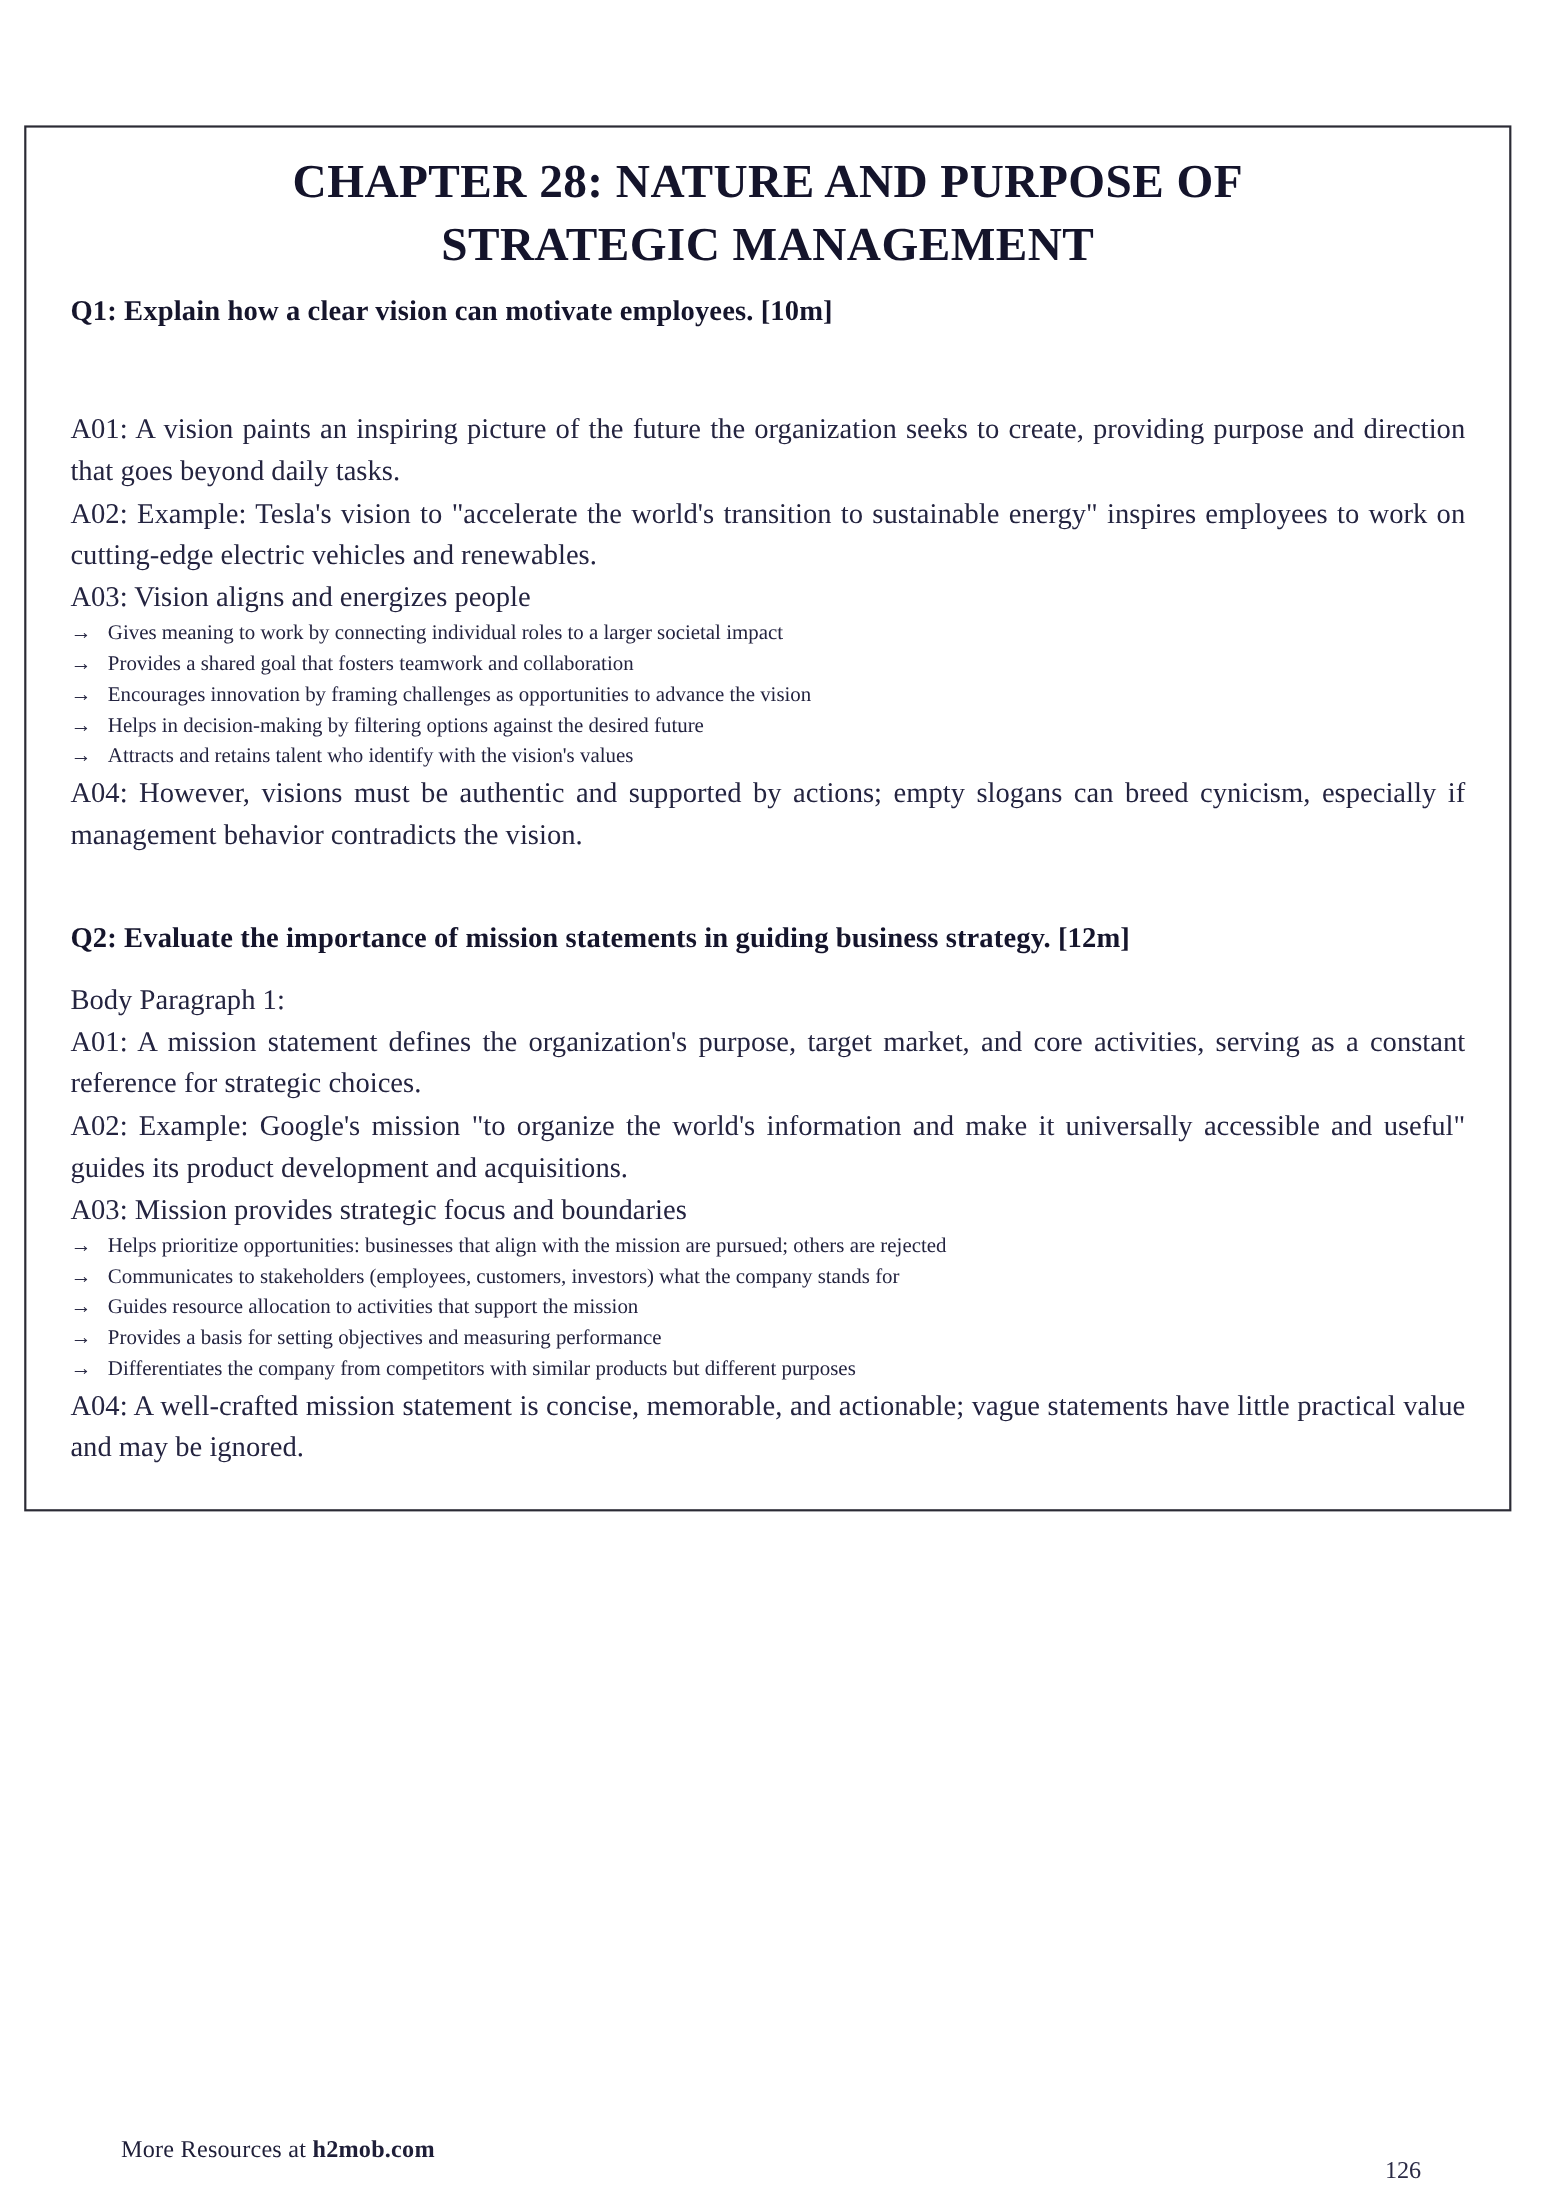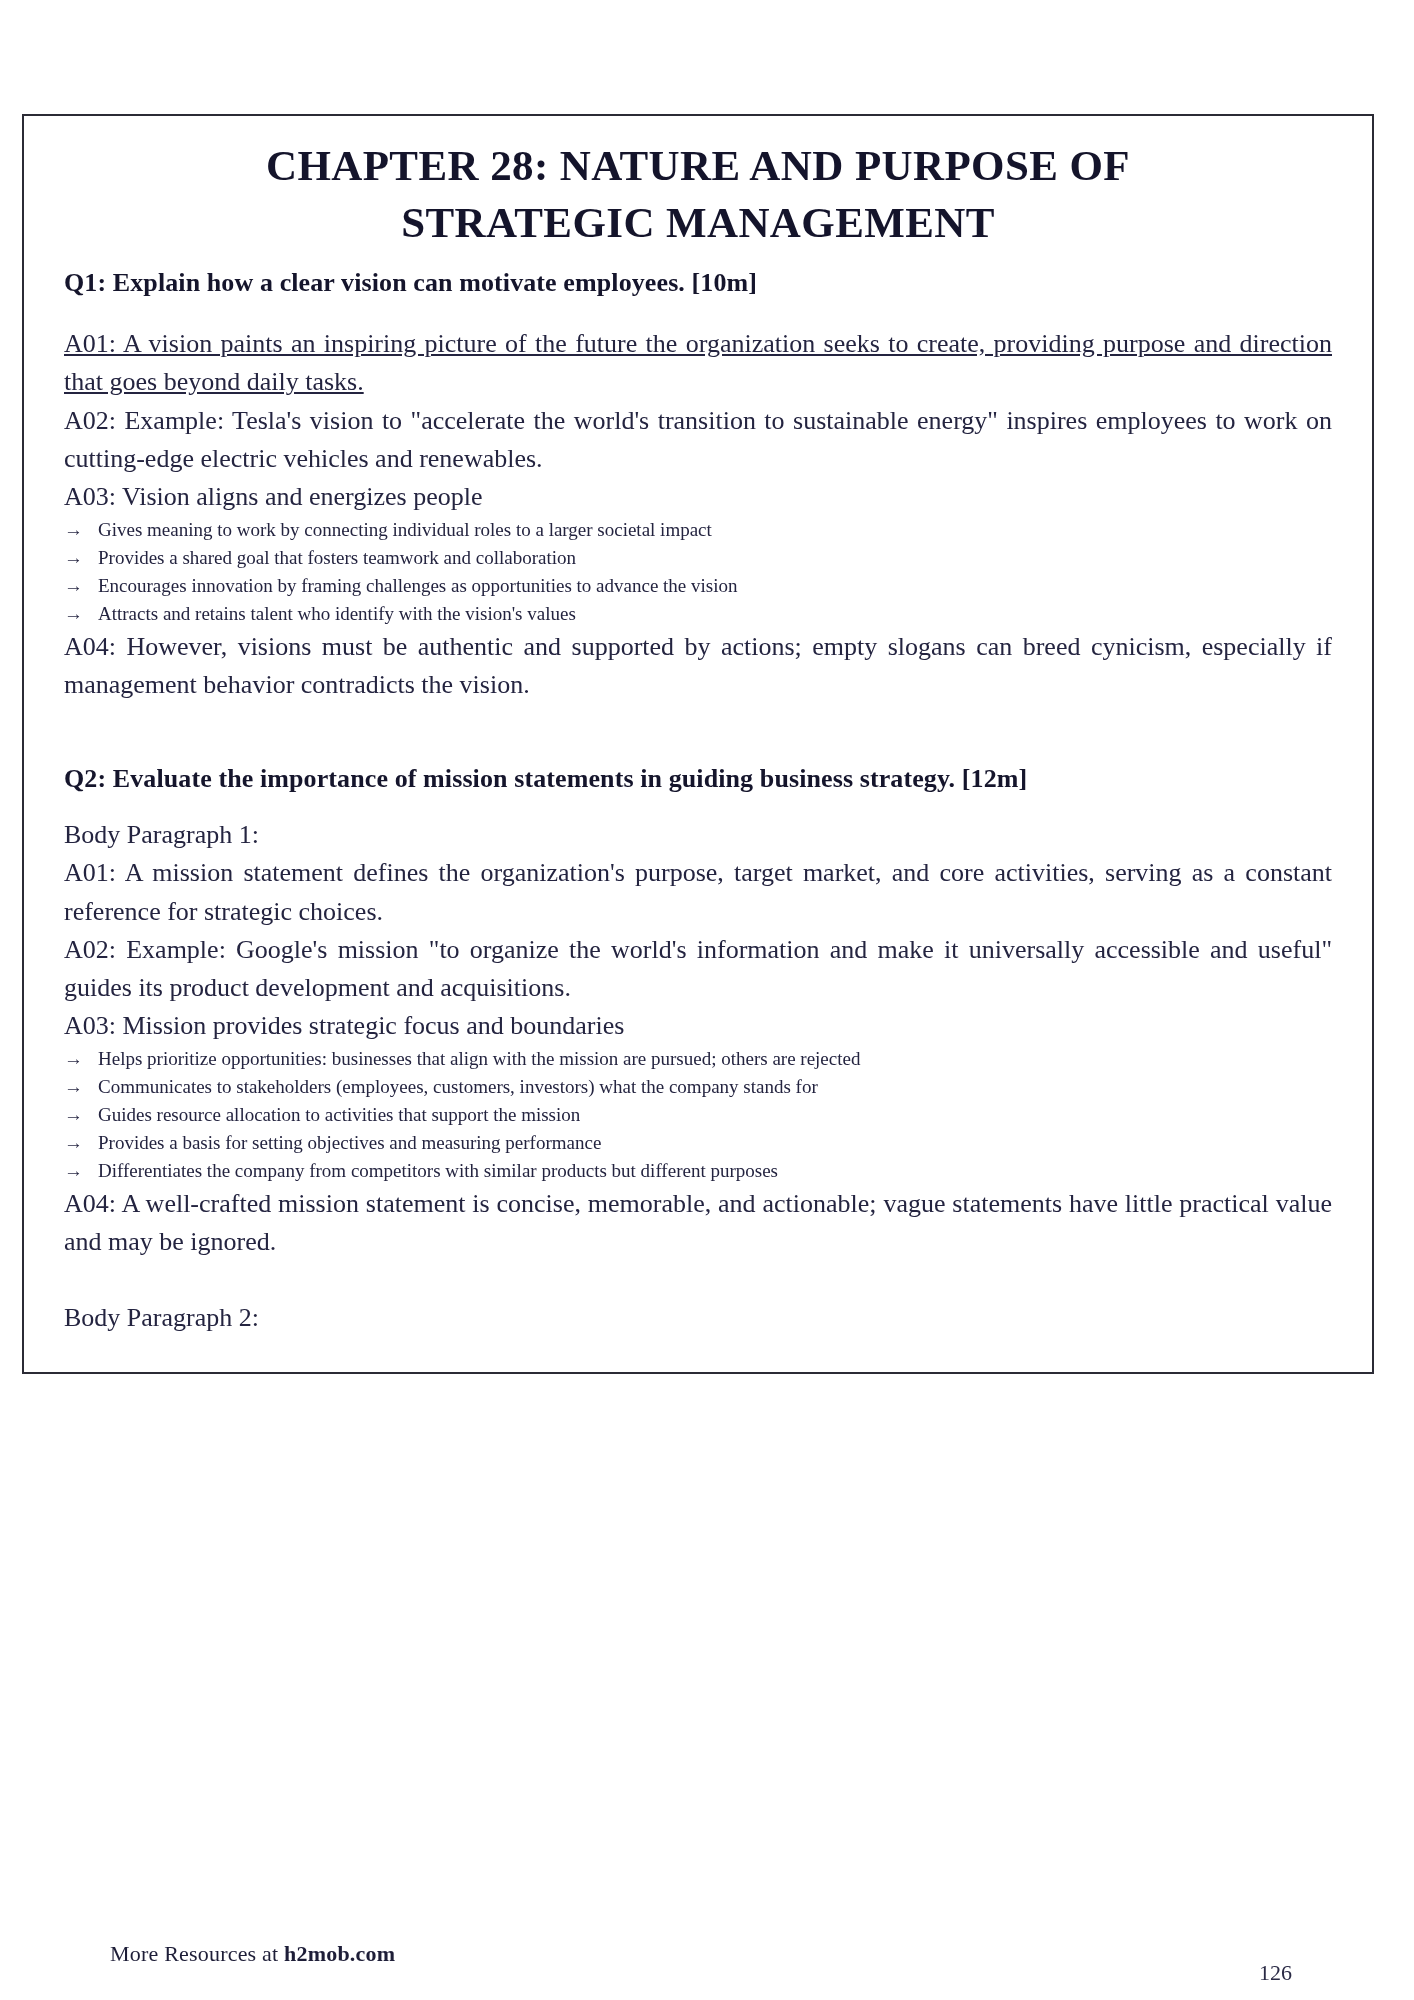--- a/index.html
+++ b/index.html
@@ -64,22 +64,21 @@
   .para {
     font-size: 26px;
     line-height: 1.47;
     color: #242440;
     margin: 0;
     text-align: justify;
     text-justify: inter-word;
   }
 
   .para.gap-before {
-    margin-top: 24px;
-    text-decoration: underline;
+    margin-top: 70px;
   }
 
   .para.nojustify {
     text-align: left;
   }
 
   .bullet {
     font-size: 19px;
     line-height: 1.47;
     color: #242440;
@@ -146,20 +145,21 @@
 
     <p class="q-heading first">Q1: Explain how a clear vision can motivate employees. [10m]</p>
 
     <p class="para gap-before">A01: A vision paints an inspiring picture of the future the organization seeks to create, providing purpose and direction that goes beyond daily tasks.</p>
     <p class="para">A02: Example: Tesla's vision to "accelerate the world's transition to sustainable energy" inspires employees to work on cutting-edge electric vehicles and renewables.</p>
     <p class="para nojustify">A03: Vision aligns and energizes people</p>
 
     <p class="bullet"><span class="arrow">→</span><span>Gives meaning to work by connecting individual roles to a larger societal impact</span></p>
     <p class="bullet"><span class="arrow">→</span><span>Provides a shared goal that fosters teamwork and collaboration</span></p>
     <p class="bullet"><span class="arrow">→</span><span>Encourages innovation by framing challenges as opportunities to advance the vision</span></p>
+    <p class="bullet"><span class="arrow">→</span><span>Helps in decision-making by filtering options against the desired future</span></p>
     <p class="bullet"><span class="arrow">→</span><span>Attracts and retains talent who identify with the vision's values</span></p>
 
     <p class="para">A04: However, visions must be authentic and supported by actions; empty slogans can breed cynicism, especially if management behavior contradicts the vision.</p>
 
     <div class="spacer-line"></div>
 
     <p class="q-heading">Q2: Evaluate the importance of mission statements in guiding business strategy. [12m]</p>
 
     <div class="spacer-small"></div>
 

